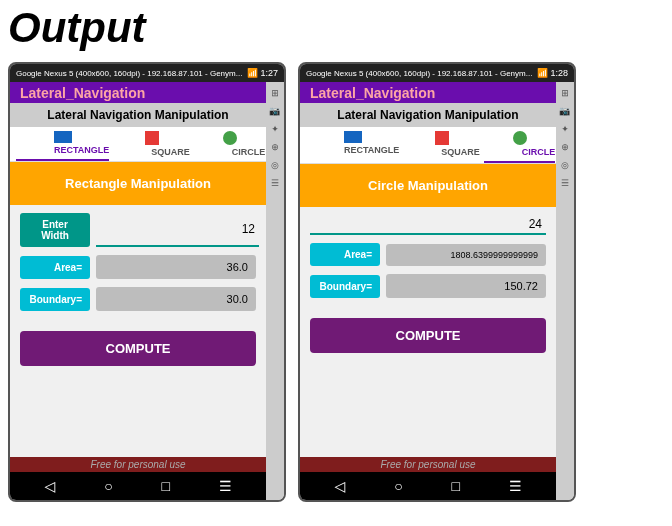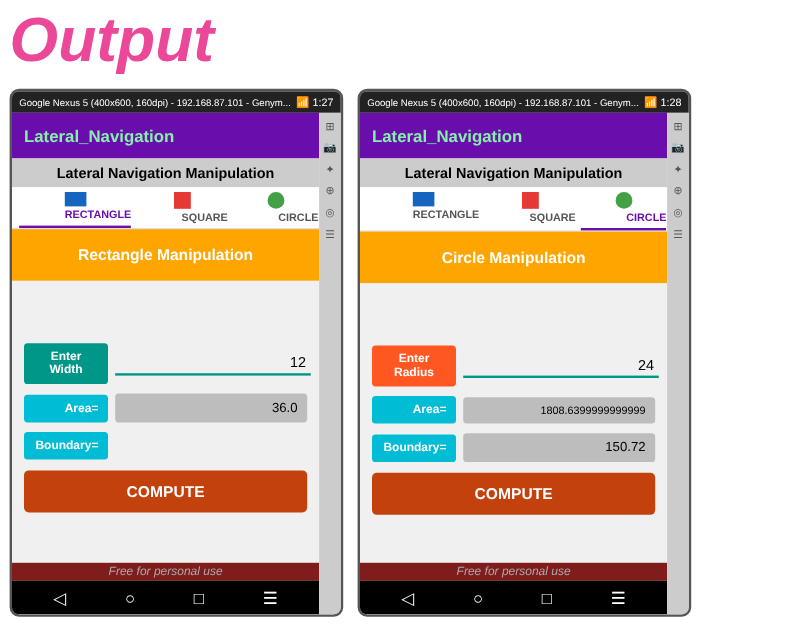--- a/index.html
+++ b/index.html
@@ -6,23 +6,23 @@
     body {
       background: #fff;
       font-family: Arial, sans-serif;
       width: 672px;
       height: 526px;
       overflow: hidden;
       position: relative;
     }
 
     .output-title {
-      font-size: 52px;
-      font-weight: bold;
-      color: #ec4899;
+      font-size: 42px;
+      font-weight: bold;
+      color: #000000;
       font-style: italic;
       padding: 4px 8px;
       display: inline-block;
     }
 
     .phones-container {
       display: flex;
       gap: 12px;
       padding: 4px 8px;
       margin-top: 2px;
@@ -85,25 +85,25 @@
       align-items: center;
       gap: 8px;
       padding: 6px 0;
       font-size: 8px;
       color: #555;
     }
 
     
     .app-bar {
       background: #6a0dad;
-      color: #86efac;
+      color: #fca5a5;
       font-size: 14px;
       font-weight: bold;
       padding: 8px 10px;
-      height: 38px;
+      height: 21px;
       display: flex;
       align-items: center;
     }
 
     
     .section-title {
       background: #ccc;
       text-align: center;
       font-size: 12px;
       font-weight: bold;
@@ -165,23 +165,21 @@
       background: #f0f0f0;
       flex: 1;
       padding: 8px 10px;
       display: flex;
       flex-direction: column;
       gap: 8px;
     }
 
     .form-row {
       display: flex;
-      align-items: center;
       gap: 6px;
-      margin-top: 44px;
     }
 
     .form-label-btn {
       background: #009688;
       color: #fff;
       font-size: 10px;
       font-weight: bold;
       padding: 6px 8px;
       border-radius: 3px;
       min-width: 70px;
@@ -220,29 +218,29 @@
     .result-value {
       flex: 1;
       background: #bdbdbd;
       padding: 6px 8px;
       font-size: 11px;
       border-radius: 3px;
       text-align: right;
     }
 
     .compute-btn {
-      background: #c2410c;
+      background: #701a75;
       color: #fff;
       font-size: 13px;
       font-weight: bold;
       text-align: center;
       padding: 10px;
       border-radius: 4px;
       cursor: pointer;
-      margin-top: 1px;
+      margin-top: 12px;
     }
 
     
     .bottom-nav {
       background: #000;
       height: 28px;
       display: flex;
       justify-content: space-around;
       align-items: center;
       padding: 0 10px;
@@ -334,20 +332,21 @@
           <div class="form-row">
             <div class="form-label-btn">Enter Width</div>
             <input class="form-input" type="text" value="12" style="">
           </div>
           <div class="result-row">
             <div class="result-label">Area=</div>
             <div class="result-value">36.0</div>
           </div>
           <div class="result-row">
             <div class="result-label">Boundary=</div>
+            <div class="result-value">30.0</div>
           </div>
           <div class="compute-btn">COMPUTE</div>
         </div>
         <div class="watermark">Free for personal use</div>
 
         <div class="bottom-nav">
           <span class="nav-icon">◁</span>
           <span class="nav-icon">○</span>
           <span class="nav-icon">□</span>
           <span class="nav-icon">☰</span>
@@ -391,21 +390,20 @@
           <div class="tab-item active">
             <div class="tab-icon-circle" style="background:#43a047;"></div>
             <span class="tab-label" style="color:#6a0dad;">CIRCLE</span>
           </div>
         </div>
 
         <div class="manip-title">Circle Manipulation</div>
 
         <div class="form-area">
           <div class="form-row">
-            <div class="form-label-orange">Enter Radius</div>
             <input class="form-input" type="text" value="24" style="">
           </div>
           <div class="result-row">
             <div class="result-label">Area=</div>
             <div class="result-value" style="font-size:9px;">1808.6399999999999</div>
           </div>
           <div class="result-row">
             <div class="result-label">Boundary=</div>
             <div class="result-value">150.72</div>
           </div>

